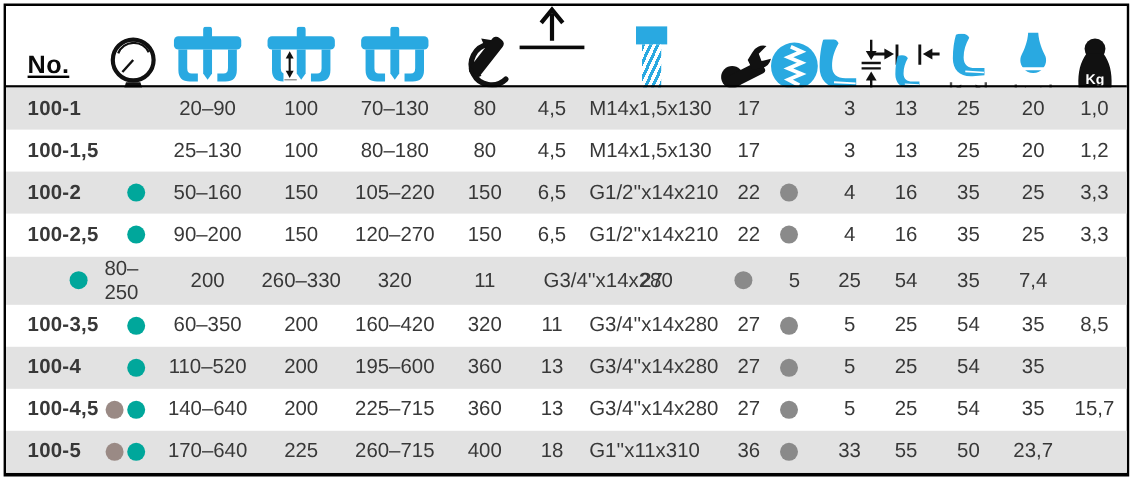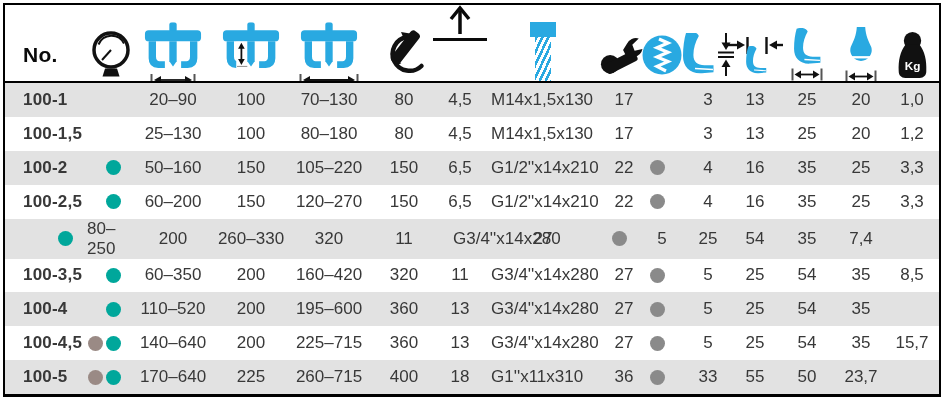--- a/index.html
+++ b/index.html
@@ -1,20 +1,20 @@
 <!DOCTYPE html>
 <html><head>
 <meta charset="utf-8">
 <style>
   html,body{margin:0;padding:0;background:#fff;width:944px;height:400px;overflow:hidden;
     font-family:"Liberation Sans","DejaVu Sans",sans-serif;}
   .frame{position:absolute;left:3px;top:3px;width:938px;height:394px;box-sizing:border-box;
     border:2px solid #000;border-bottom-width:3px;background:#fff;display:flex;flex-direction:column;
     --cols:82px 48px 76px 80px 76px 74px 38px 128px 34px 42px 50px 44px 60px 48px 54px;}
-  .thead{height:76px;display:grid;grid-template-columns:var(--cols);}
+  .thead{height:66px;display:grid;grid-template-columns:var(--cols);text-decoration:underline;}
   .th{display:flex;align-items:center;justify-content:center;flex-direction:column;}
   .th-no{align-items:flex-start;justify-content:center;}
   .no-label{font-size:21px;font-weight:bold;color:#0a0a0a;padding-left:18px;letter-spacing:.3px;}
   .hdiv{height:2px;background:#000;}
   .tbody{flex:1;display:flex;flex-direction:column;}
   .row{flex:1;display:grid;grid-template-columns:var(--cols);}
   .row:nth-child(odd){background:#e2e2e2;}
   .row>div{display:flex;align-items:center;justify-content:center;font-size:17px;color:#383838;}
   .c-no{justify-content:flex-start !important;padding-left:18px;font-weight:bold;color:#0a0a0a;
     font-size:17px;letter-spacing:.2px;}
@@ -285,21 +285,21 @@
         <div>16</div>
         <div>35</div>
         <div>25</div>
         <div>3,3</div>
       </div>
       <div class="row">
         <div class="c-no">100-2,5</div>
         <div class="c-dots">
           <span class="dot" style="background: rgb(0, 167, 155);"></span>
         </div>
-        <div>60–200</div>
+        <div>90–200</div>
         <div>150</div>
         <div>120–270</div>
         <div>150</div>
         <div>6,5</div>
         <div class="c-thread">G1/2''x14x210</div>
         <div>22</div>
         <div class="c-center">
           <span class="dot" style="background: rgb(138, 138, 138);"></span>
         </div>
         <div>4</div>

